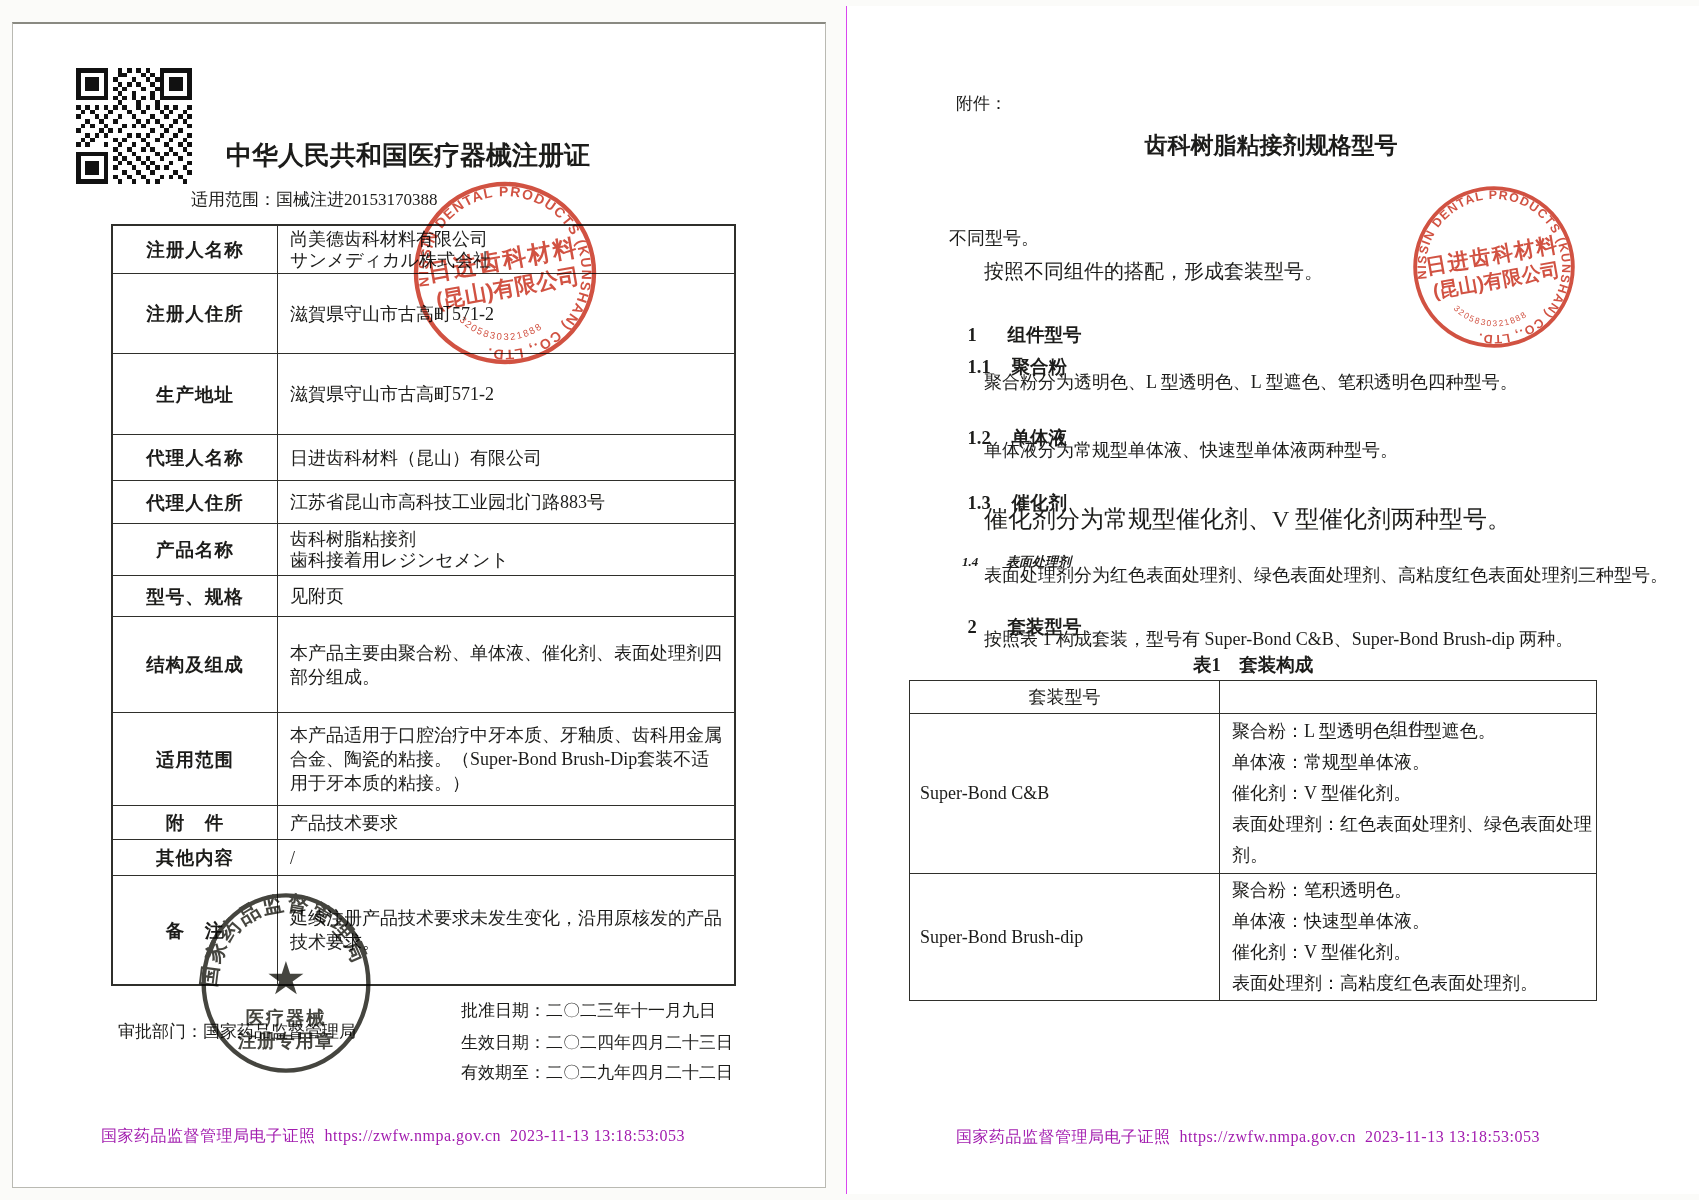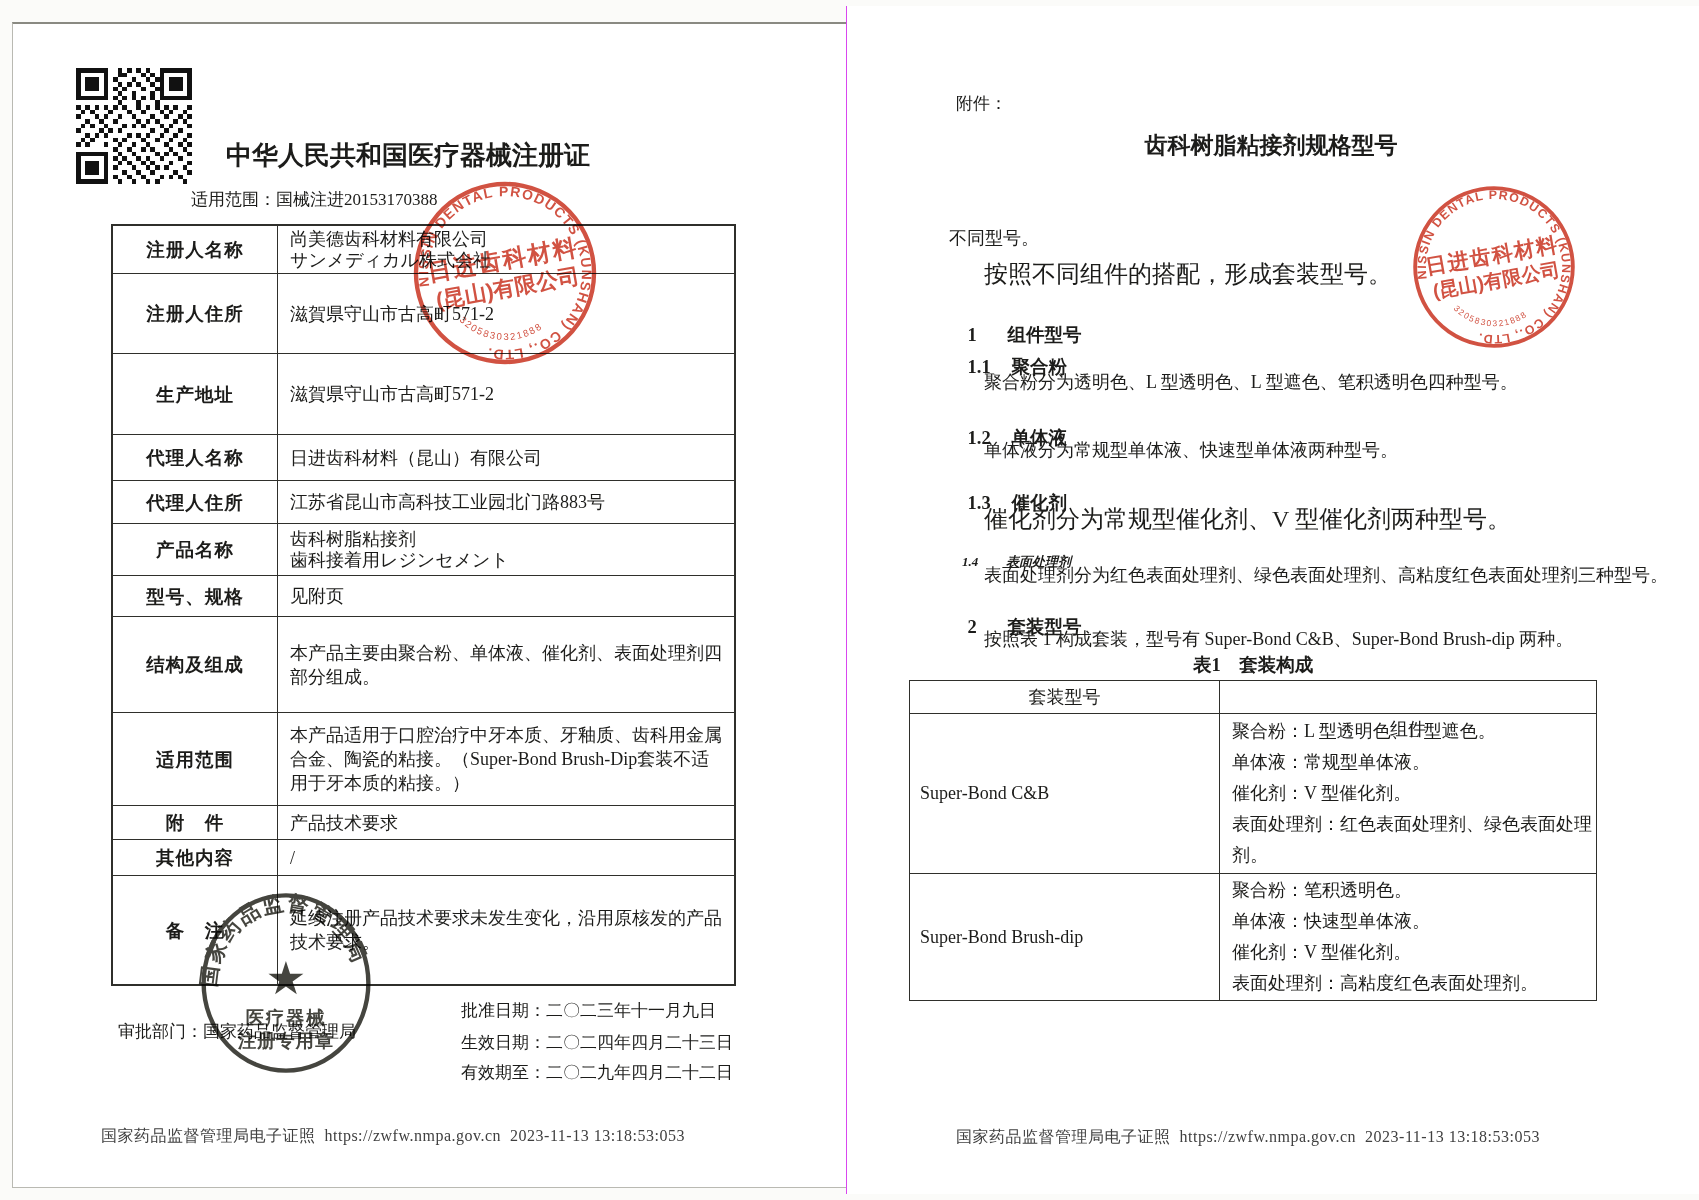--- a/index.html
+++ b/index.html
@@ -4,21 +4,21 @@
 <style>
   html,body{margin:0;padding:0;}
   body{
     width:1699px;height:1200px;position:relative;overflow:hidden;
     background:#fbfbf9;
     font-family:"Liberation Serif","DejaVu Serif",serif;
     color:#1c1c1a;
   }
   .page{position:absolute;background:#ffffff;}
   #left-page{left:12px;top:22px;width:812px;height:1163px;
-    border:1px solid #b9b9b2;border-top:2px solid #8a8a82;padding-left:33px;}
+    border:1px solid #b9b9b2;border-top:2px solid #8a8a82;}
   #right-page{left:846px;top:6px;width:853px;height:1188px;
     border-left:1px solid #d946ef;}
   .abs{position:absolute;white-space:pre;}
   .doc-title{font-family:"Liberation Sans","DejaVu Sans",sans-serif;font-weight:bold;}
   
   #reg-table{position:absolute;left:98px;top:200px;width:625px;
     border:2px solid #2f2f2b;box-sizing:border-box;}
   .trow{display:flex;border-top:1.5px solid #2f2f2b;box-sizing:border-box;}
   .trow:first-child{border-top:none;}
   .tlabel{width:165px;flex:0 0 165px;border-right:1.5px solid #2f2f2b;box-sizing:border-box;
@@ -32,21 +32,21 @@
   #set-table{position:absolute;left:62px;top:674px;width:688px;
     border:1.5px solid #2f2f2b;box-sizing:border-box;font-size:18px;}
   .strow{display:flex;border-top:1.5px solid #2f2f2b;box-sizing:border-box;}
   .strow:first-child{border-top:none;}
   .stc1{width:310px;flex:0 0 310px;border-right:1.5px solid #2f2f2b;box-sizing:border-box;
     display:flex;align-items:center;padding-left:10px;}
   .sthead .stc1,.sthead .stc2{align-items:center;justify-content:center;padding:0;}
   .stc2{flex:1;display:flex;flex-direction:column;justify-content:center;
     padding:6px 2px 6px 12px;line-height:31px;}
   .sthead{height:32px;}
-  .footer-line{font-size:16px;color:#404040;letter-spacing:0.5px;}
+  .footer-line{font-size:16px;color:#a21caf;letter-spacing:0.5px;}
   .stamp{position:absolute;mix-blend-mode:multiply;opacity:0.88;}
   .rot{transform:rotate(-10deg);}
   svg text{font-family:"Liberation Sans","DejaVu Sans",sans-serif;}
 </style>
 </head>
 <body>
 
 <div class="page" id="left-page">
 
   <svg class="abs" style="left:63px;top:44px;" width="116" height="116" viewBox="0 0 25 25" shape-rendering="crispEdges">
@@ -183,21 +183,21 @@
   </div>
 </div>
 
 <div class="page" id="right-page">
 
   <div class="abs" style="left:109px;top:86px;font-size:17px;">附件：</div>
 
   <div class="abs doc-title" style="left:224px;top:124px;width:400px;text-align:center;font-size:23px;">齿科树脂粘接剂规格型号</div>
 
   <div class="abs" style="left:102px;top:220px;font-size:18px;">不同型号。</div>
-  <div class="abs" style="left:137px;top:252px;font-size:24px;text-align:center;">按照不同组件的搭配，形成套装型号。</div>
+  <div class="abs" style="left:137px;top:252px;font-size:20px;text-align:center;">按照不同组件的搭配，形成套装型号。</div>
 
   <div class="abs" style="left:102px;top:295px;font-size:18.5px;font-weight:bold;">
     <span style="display:inline-block;width:40px;">1</span><span>组件型号</span>
   </div>
   <div class="abs" style="left:102px;top:327px;font-size:18.5px;font-weight:bold;">
     <span style="display:inline-block;width:44px;">1.1</span><span>聚合粉</span>
   </div>
   <div class="abs" style="left:137px;top:364px;font-size:18px;">聚合粉分为透明色、L 型透明色、L 型遮色、笔积透明色四种型号。</div>
   <div class="abs" style="left:102px;top:398px;font-size:18.5px;font-weight:bold;">
     <span style="display:inline-block;width:44px;">1.2</span><span>单体液</span>

